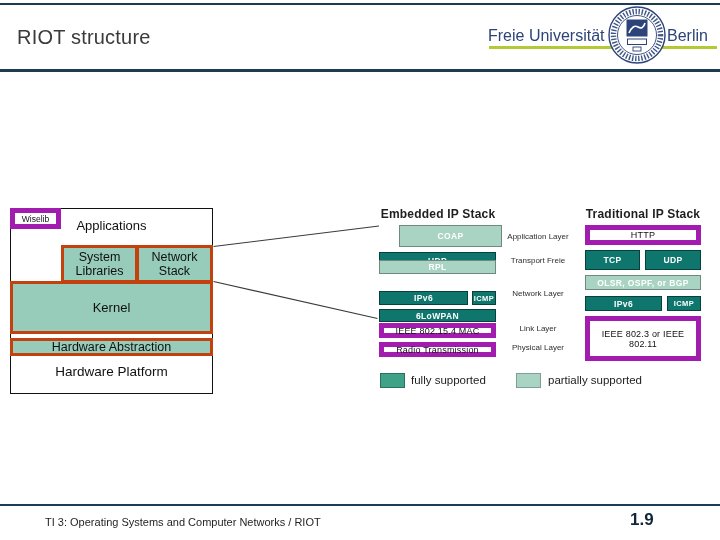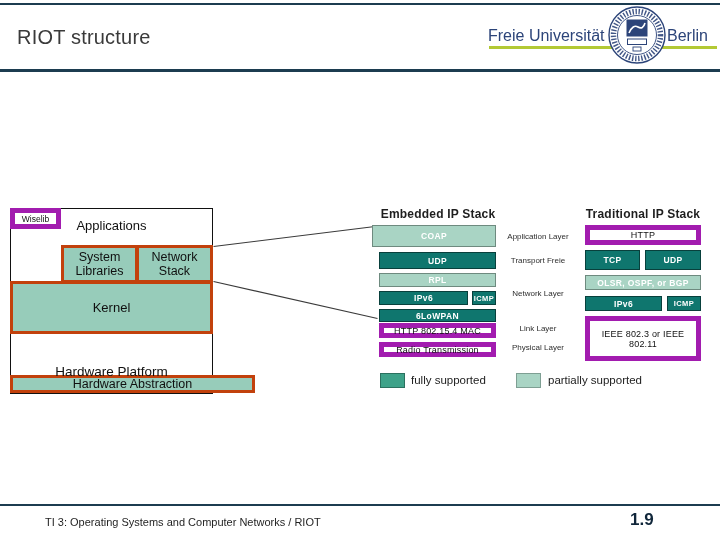--- a/index.html
+++ b/index.html
@@ -36,33 +36,33 @@
   .part  { background: #a9d4c4; border: 1px solid rgba(0,0,0,0.35); color: #ffffff; }
   .plain { background: #ffffff; border: 5px solid #a21caf; color: #111; }
 
   
   .riot-outer { left: 10px; top: 208px; width: 203px; height: 186px; background: #fff; border: 1.5px solid #111; }
   .wiselib    { left: 10px; top: 208px; width: 51px;  height: 21px; font-size: 8.5px; }
   .apps-label { left: 10px; top: 213px; width: 203px; height: 24px; font-size: 13px; color: #101010; border: none; }
   .syslib     { left: 61px;  top: 245px; width: 77px; height: 38px; font-size: 12.5px; line-height: 1.15; }
   .netstack   { left: 136px; top: 245px; width: 77px; height: 38px; font-size: 12.5px; line-height: 1.15; }
   .kernel     { left: 10px;  top: 281px; width: 203px; height: 53px; font-size: 13px; }
-  .hwabs      { left: 10px;  top: 338px; width: 245px; height: 18px; font-size: 12.5px; margin-top: 37px; }
+  .hwabs      { left: 10px;  top: 338px; width: 203px; height: 18px; font-size: 12.5px; }
   .hwplat     { left: 10px;  top: 358px; width: 203px; height: 26px; font-size: 13.5px; color: #101010; border: none; }
 
   
   .stack-title { position: absolute; font-size: 12px; font-weight: 600; color: #1e1e1e; text-align: center; letter-spacing: 0.2px; }
   .est-title { left: 368px; top: 207px; width: 140px; }
   .tst-title { left: 573px; top: 207px; width: 140px; }
   .sbox { font-size: 8.5px; font-weight: 600; letter-spacing: 0.4px; }
   .wbox { font-size: 9px; font-weight: 400; letter-spacing: 0.2px; }
 
-  .coap   { left: 372px; top: 225px; width: 124px; height: 22px; }
+  .coap   { left: 399px; top: 225px; width: 103px; height: 22px; }
   .udp    { left: 379px; top: 252px; width: 117px; height: 17px; }
-  .rpl    { left: 379px; top: 273px; width: 117px; height: 14px; }
+  .rpl    { left: 379px; top: 260px; width: 117px; height: 14px; }
   .ipv6e  { left: 379px; top: 291px; width: 89px;  height: 14px; }
   .icmpe  { left: 472px; top: 291px; width: 24px;  height: 14px; font-size: 7.5px; }
   .lowpan { left: 379px; top: 309px; width: 117px; height: 13px; }
   .mac    { left: 379px; top: 323px; width: 117px; height: 15px; }
   .radio  { left: 379px; top: 342px; width: 117px; height: 15px; }
 
   .layer-label { position: absolute; left: 496px; width: 84px; text-align: center; font-size: 8px; color: #2e2e2e; }
   .lay-app  { top: 232px; }
   .lay-tra  { top: 256px; }
   .lay-net  { top: 289px; }
@@ -131,21 +131,21 @@
     <line x1="213.5" y1="281.5" x2="377.5" y2="318.5" stroke="#3a3a3a" stroke-width="1.1"></line>
   </svg>
 
   <div class="stack-title est-title">Embedded IP Stack</div>
   <div class="dbox part sbox coap">COAP</div>
   <div class="dbox full sbox udp">UDP</div>
   <div class="dbox part sbox rpl">RPL</div>
   <div class="dbox full sbox ipv6e">IPv6</div>
   <div class="dbox full sbox icmpe">ICMP</div>
   <div class="dbox full sbox lowpan">6LoWPAN</div>
-  <div class="dbox plain wbox mac">HTTP 802.15.4 MAC</div>
+  <div class="dbox plain wbox mac">IEEE 802.15.4 MAC</div>
   <div class="dbox plain wbox radio">Radio Transmission</div>
 
   <div class="layer-label lay-app">Application Layer</div>
   <div class="layer-label lay-tra">Transport Freie</div>
   <div class="layer-label lay-net">Network Layer</div>
   <div class="layer-label lay-lnk">Link Layer</div>
   <div class="layer-label lay-phy">Physical Layer</div>
 
   <div class="stack-title tst-title">Traditional IP Stack</div>
   <div class="dbox plain wbox http">HTTP</div>

